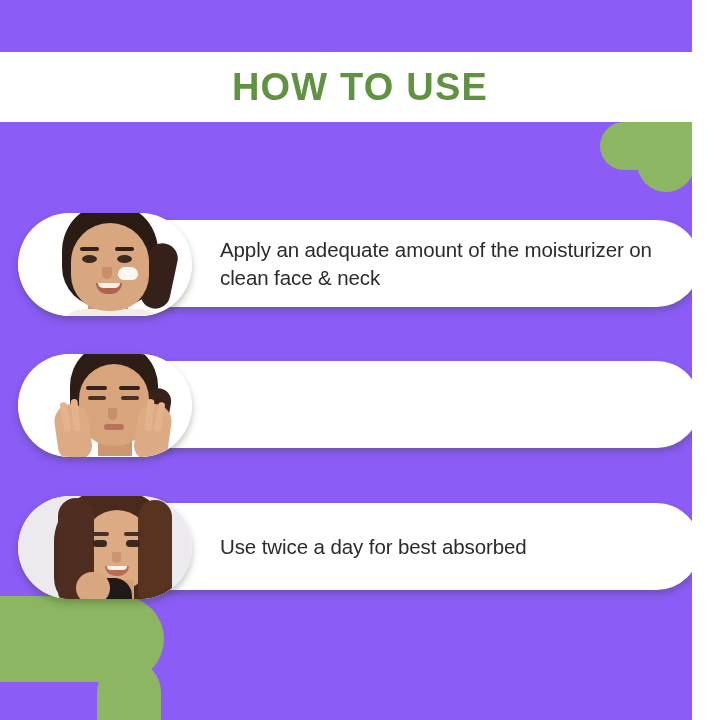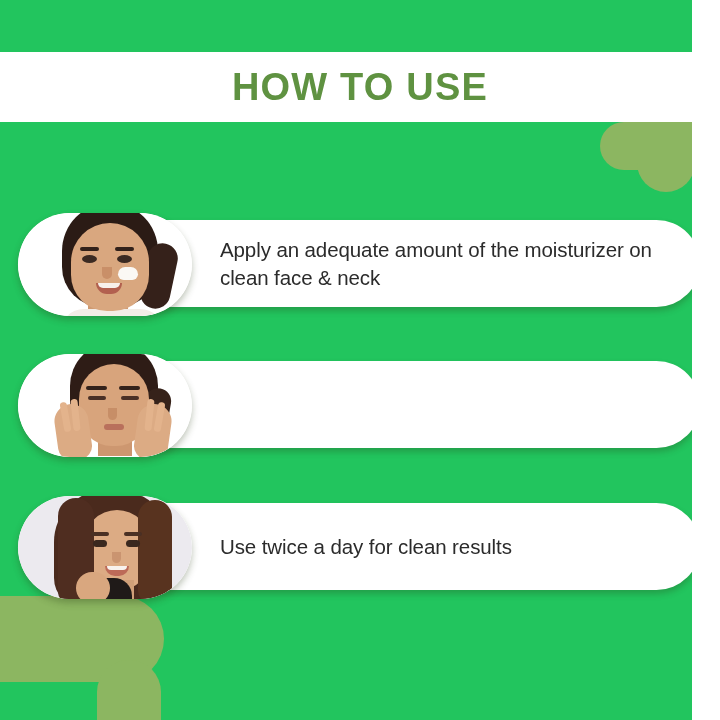--- a/index.html
+++ b/index.html
@@ -10,21 +10,21 @@
     width: 720px;
     height: 720px;
     overflow: hidden;
     font-family: "Liberation Sans", sans-serif;
   }
 
   .poster {
     position: relative;
     width: 692px;
     height: 720px;
-    background: #22c55e;
+    background: #8b5cf6;
     overflow: hidden;
   }
 
   
   .deco {
     position: absolute;
     background: #8cb661;
     pointer-events: none;
   }
   .deco-tr-h {
@@ -259,21 +259,21 @@
             <div class="p2-fL2" style="position:absolute"></div>
             <div class="p2-fR1" style="position:absolute"></div>
             <div class="p2-fR2" style="position:absolute"></div>
           </div>
         </div>
       </div>
     </div>
 
     <div class="step step-3">
       <div class="step-bar"></div>
-      <div class="step-text">Use twice a day for clean results</div>
+      <div class="step-text">Use twice a day for best absorbed</div>
       <div class="step-photo">
         <div class="photo-inner">
           <div class="bg-lav"></div>
           <div class="face-wrap">
             <div class="ell p3-hairback"></div>
             <div class="ell p3-face"></div>
             <div class="ell p3-hairL"></div>
             <div class="ell p3-hairR"></div>
             <div class="p3-neck" style="position:absolute"></div>
             <div class="p3-browL" style="position:absolute"></div>

